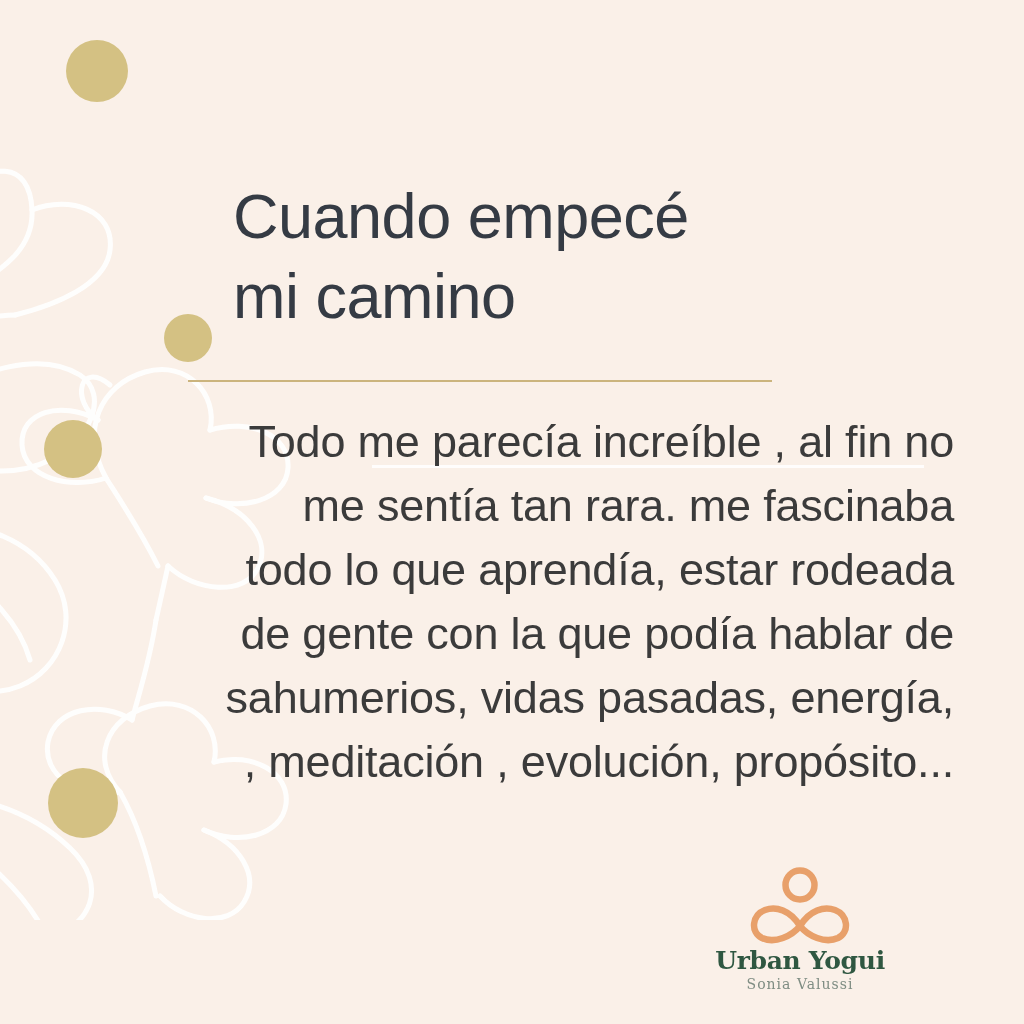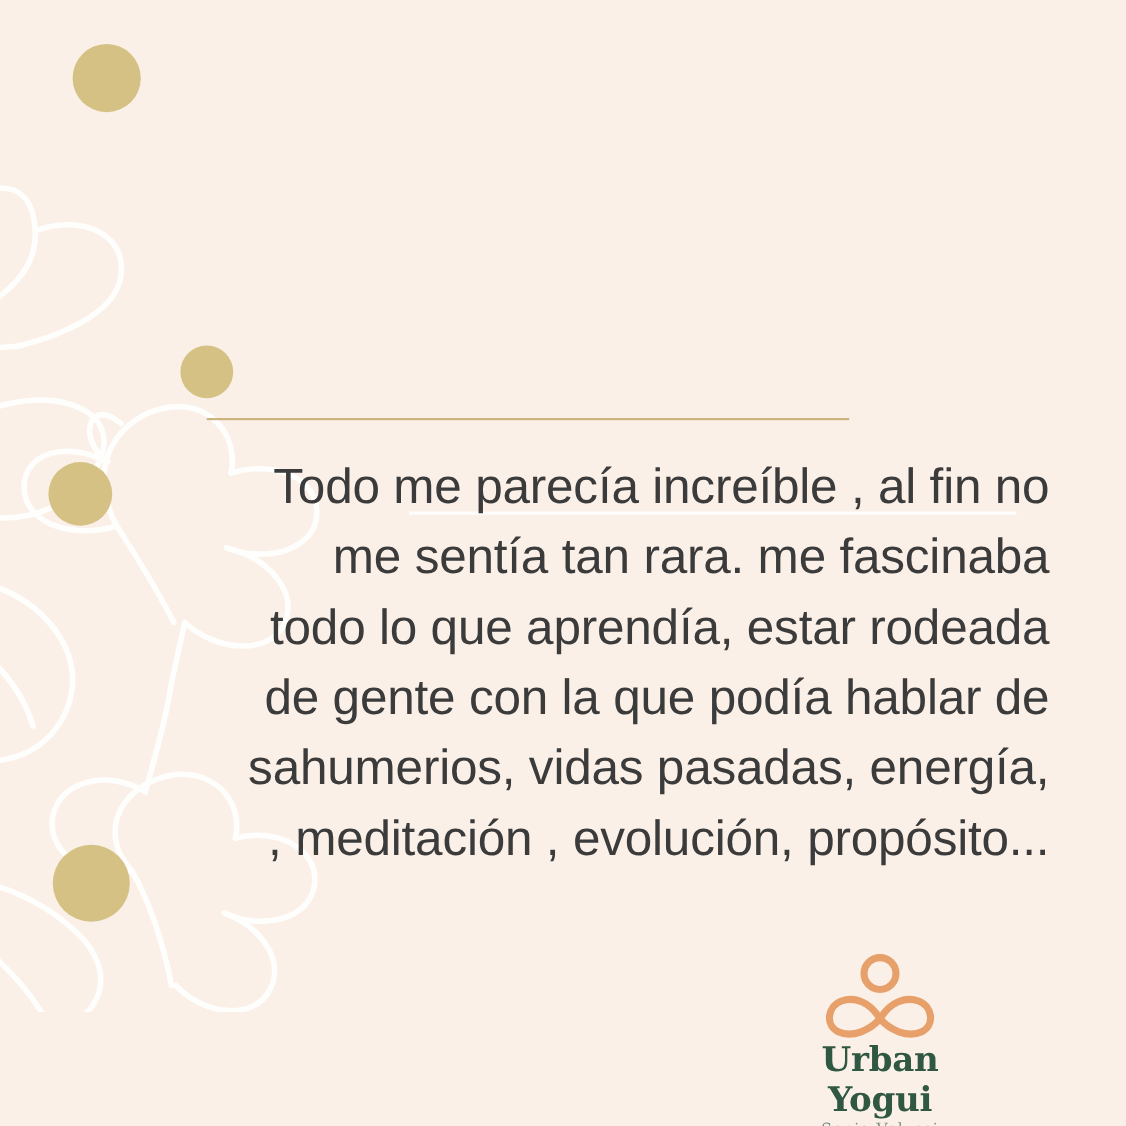--- a/index.html
+++ b/index.html
@@ -101,21 +101,21 @@
   }
   .logo-mark {
     display: block;
     margin: 0 auto;
     width: 124px;
     height: 78px;
   }
   .logo-word {
     display: block;
     margin-top: 2px;
-    font-size: 31px;
+    font-size: 25px;
     font-weight: bold;
     color: #2f5741;
     font-family: "DejaVu Serif", serif;
     letter-spacing: -0.3px;
   }
   .logo-sub {
     display: block;
     margin-top: 1px;
     font-size: 14px;
     color: #7f8d83;
@@ -160,20 +160,22 @@
 
       <path d="M100 860 C 140 845, 190 855, 208 886"></path>
     </g>
   </svg>
 
   <div class="dot dot-top"></div>
   <div class="dot dot-title"></div>
   <div class="dot dot-mid"></div>
   <div class="dot dot-bottom"></div>
 
+  <div class="headline">Cuando empecé
+mi camino</div>
 
   <div class="divider"></div>
 
   <div class="white-rule"></div>
 
   <div class="body-copy">Todo me parecía increíble , al fin no
 me sentía tan rara. me fascinaba
 todo lo que aprendía, estar rodeada
 de gente con la que podía hablar de
 sahumerios, vidas pasadas, energía,

